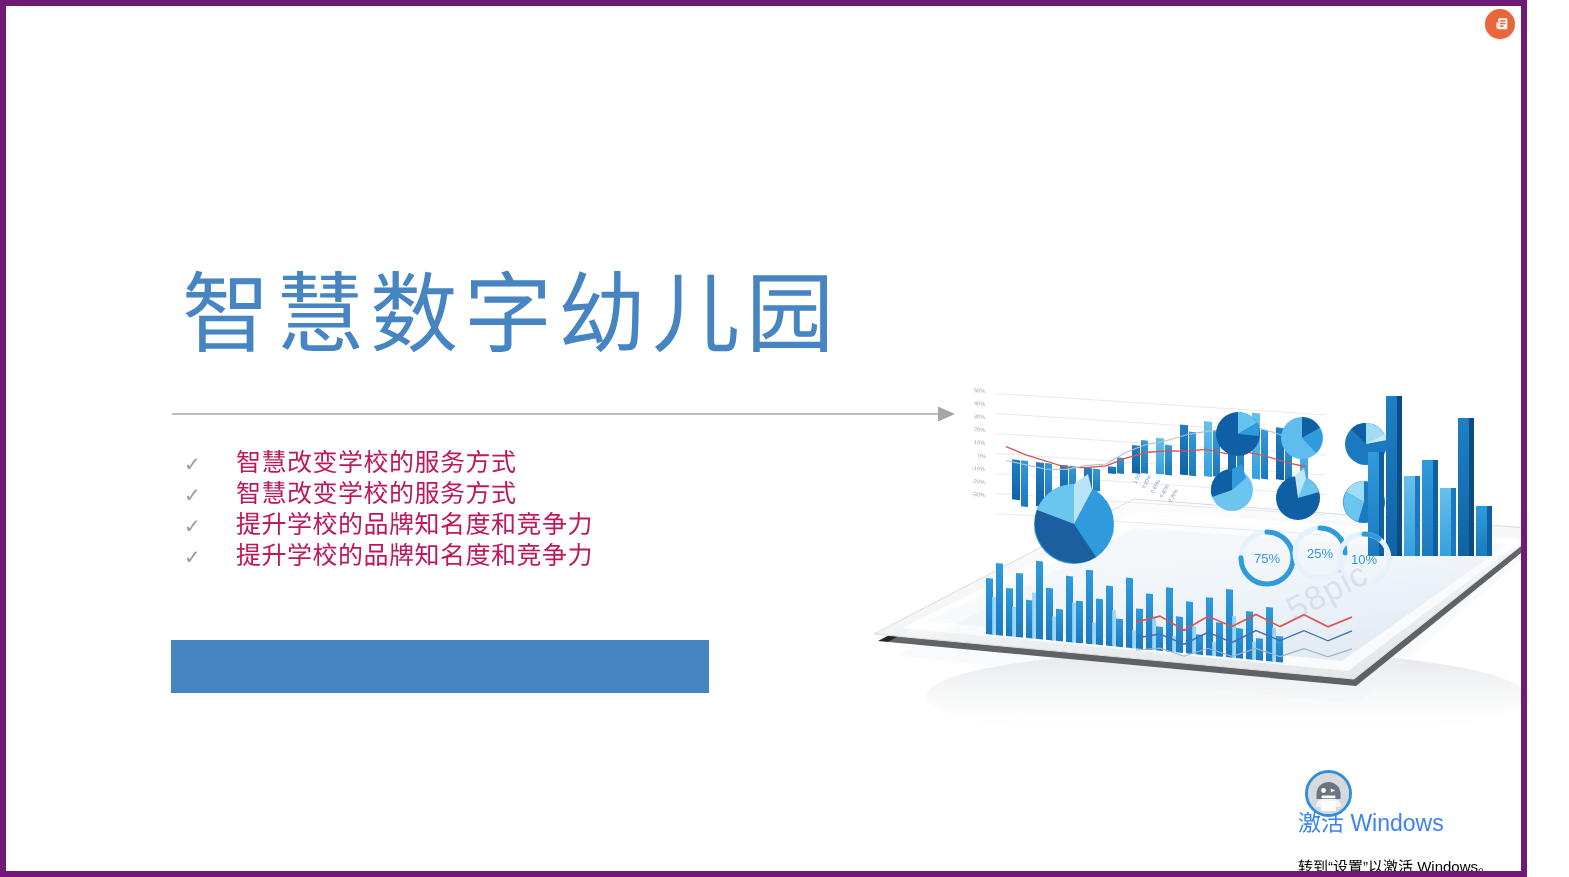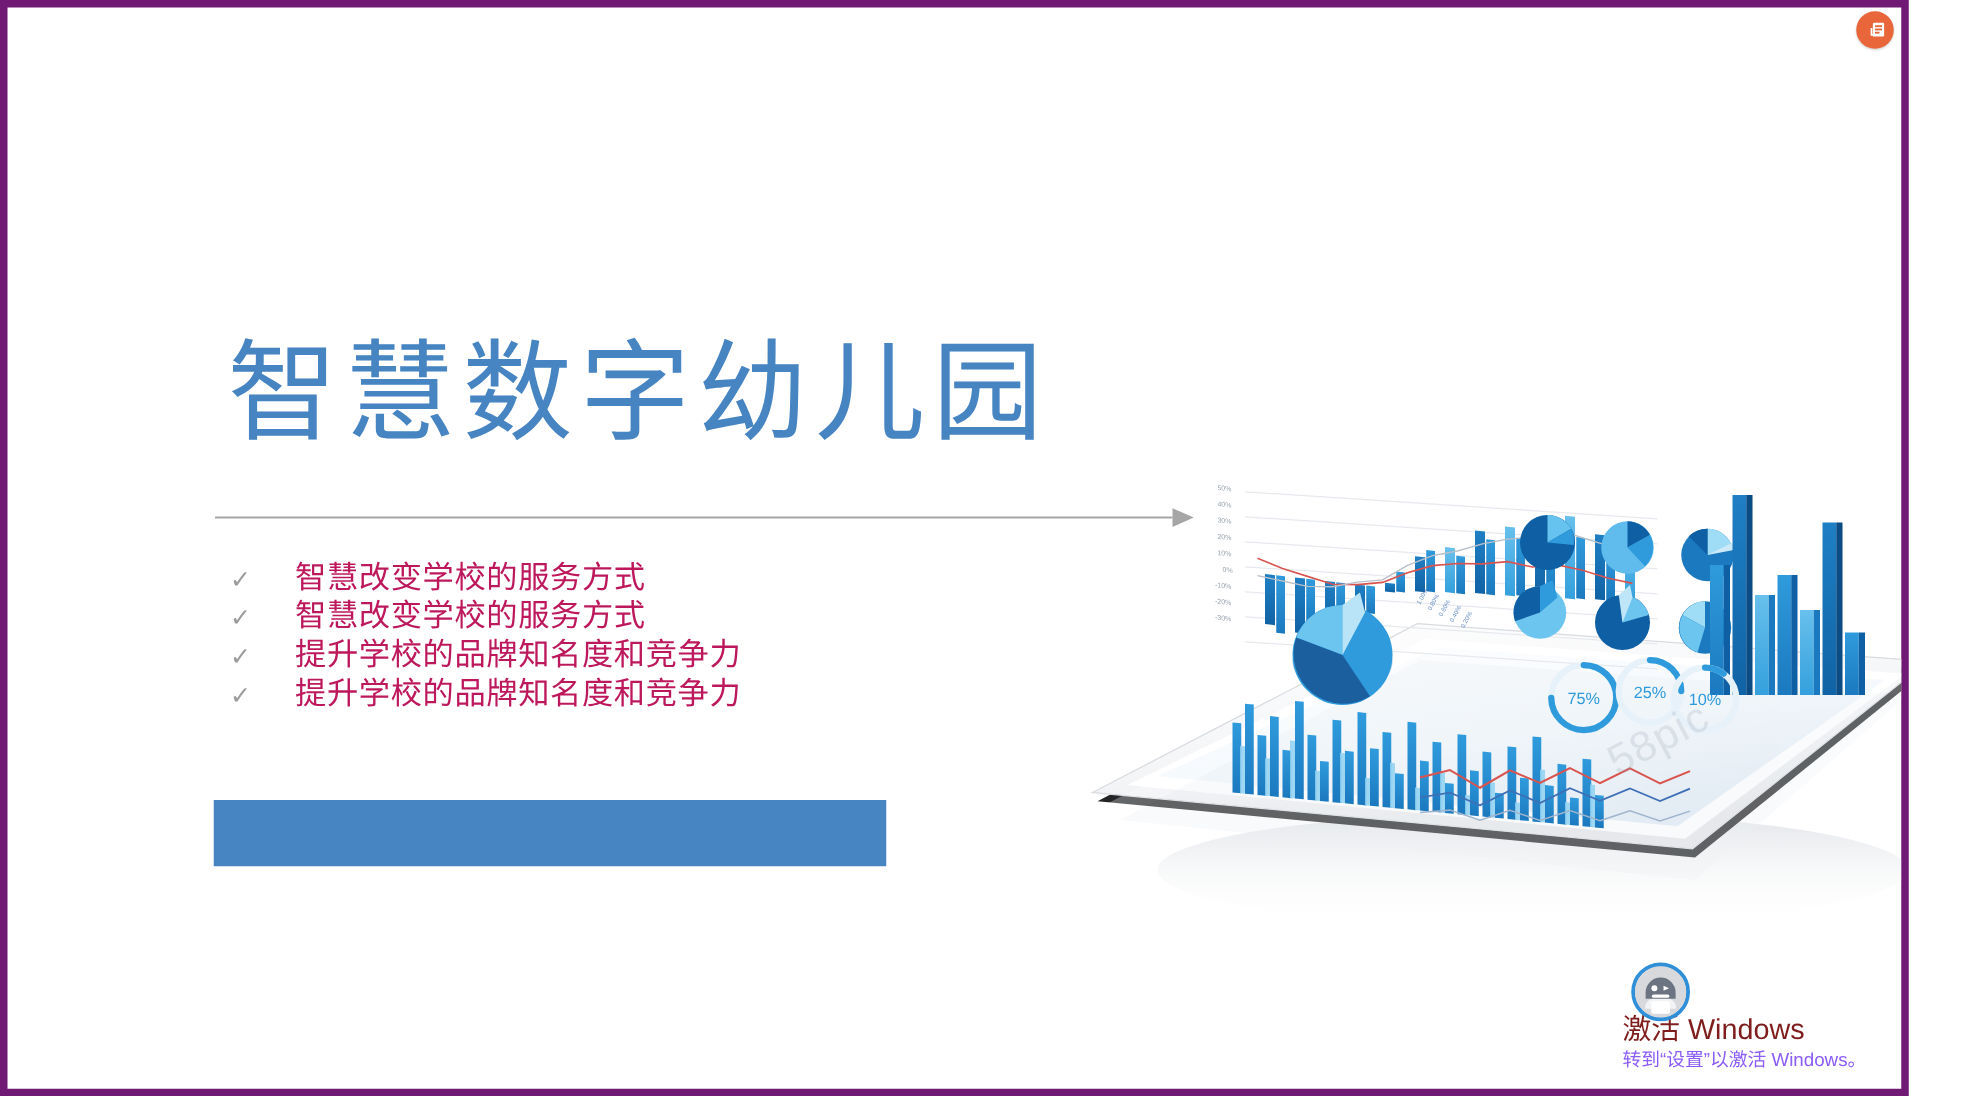--- a/index.html
+++ b/index.html
@@ -123,29 +123,29 @@
     left: 1292px;
     top: 804px;
     width: 270px;
     z-index: 30;
     user-select: none;
   }
   .winmark .wm-title {
     font-family: "Liberation Sans", "DejaVu Sans", sans-serif;
     font-size: 23px;
     line-height: 27px;
-    color: #7f1d1d;
+    color: #3b82f6;
     font-weight: 400;
   }
   .winmark .wm-sub {
     font-family: "Liberation Sans", "DejaVu Sans", sans-serif;
     font-size: 15px;
     line-height: 20px;
-    color: #8b5cf6;
-    margin-top: 2px;
+    color: #000000;
+    margin-top: 20px;
   }
   .avatar {
     position: absolute;
     left: 1299px;
     top: 764px;
     width: 47px;
     height: 47px;
     border-radius: 50%;
     border: 3px solid #2f8fd8;
     background: #d7d9dc;

